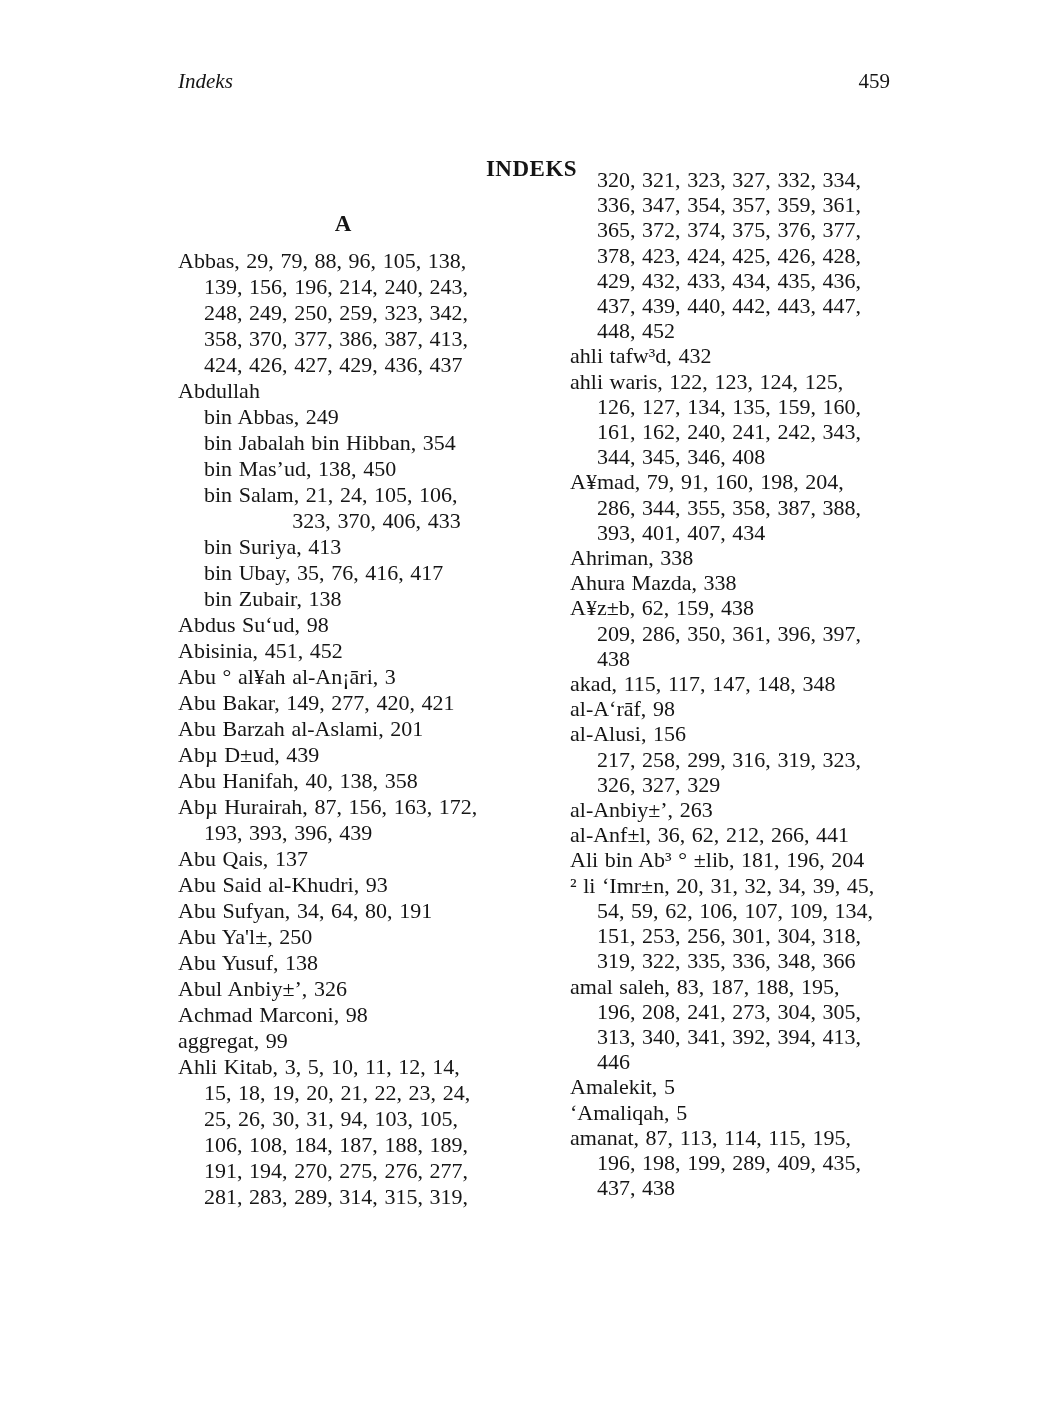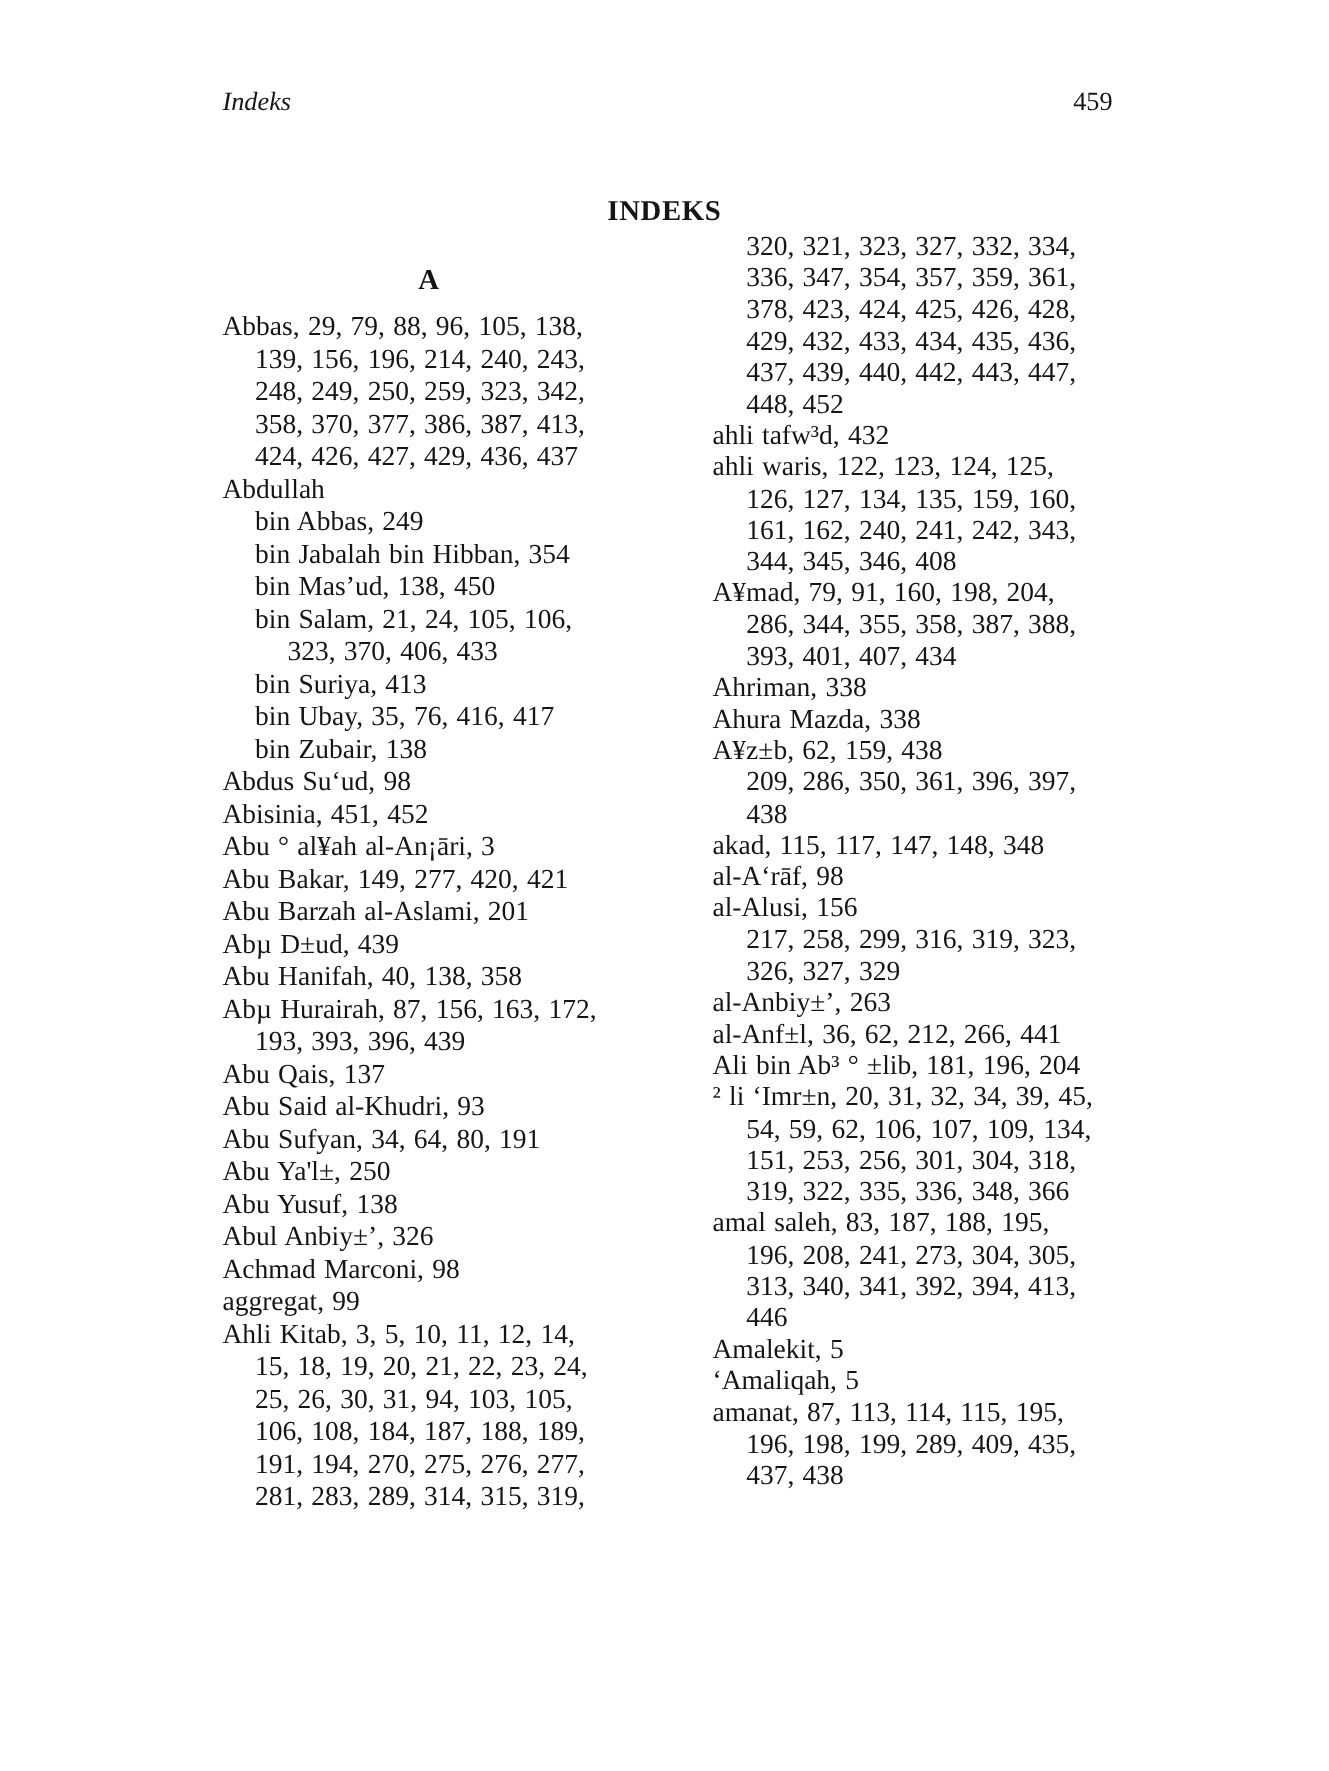--- a/index.html
+++ b/index.html
@@ -15,28 +15,28 @@
     font-size:21px; line-height:26px;
   }
   .running-title { font-style:italic; }
   .page-title {
     position:absolute; top:155px; left:0; width:1063px;
     text-align:center; font-weight:bold; font-size:23px;
     letter-spacing:0.5px; margin:0; line-height:28px;
   }
   .col { position:absolute; }
   .col-left  { left:178px; top:211px; width:345px; font-size:22px; line-height:26px; }
-  .col-right { left:570px; top:184px; width:348px; font-size:22px; line-height:25.2px; }
+  .col-right { left:570px; top:167px; width:348px; font-size:22px; line-height:25.2px; }
   .section-heading {
     font-weight:bold; font-size:23px; text-align:center;
     width:330px; margin:0 0 11px 0; line-height:26px;
   }
   .line { white-space:nowrap; word-spacing:0.05em; }
   .col-left  .i1 { padding-left:26px;font-family:Liberation Serif, serif; }
-  .col-left  .i2 { padding-left:52px; }
+  .col-left  .i2 { padding-left:52px;text-align:center; }
   .col-right .i1 { padding-left:27px; }
   .em { }
 </style>
 </head>
 <body>
 
 <div class="running-header">
   <span class="running-title">Indeks</span>
   <span class="page-number">459</span>
 </div>
@@ -83,20 +83,21 @@
       <div class="line i1">106, 108, 184, 187, 188, 189,</div>
       <div class="line i1">191, 194, 270, 275, 276, 277,</div>
       <div class="line i1">281, 283, 289, 314, 315, 319,</div>
     </div>
 </div>
 
 <div class="col col-right">
   <div class="lines">
       <div class="line i1">320, 321, 323, 327, 332, 334,</div>
       <div class="line i1">336, 347, 354, 357, 359, 361,</div>
+      <div class="line i1">365, 372, 374, 375, 376, 377,</div>
       <div class="line i1">378, 423, 424, 425, 426, 428,</div>
       <div class="line i1">429, 432, 433, 434, 435, 436,</div>
       <div class="line i1">437, 439, 440, 442, 443, 447,</div>
       <div class="line i1">448, 452</div>
       <div class="line i0">ahli tafw³d, 432</div>
       <div class="line i0"><span class="em">ahli waris</span>, 122, 123, 124, 125,</div>
       <div class="line i1">126, 127, 134, 135, 159, 160,</div>
       <div class="line i1">161, 162, 240, 241, 242, 343,</div>
       <div class="line i1">344, 345, 346, 408</div>
       <div class="line i0">A¥mad, 79, 91, 160, 198, 204,</div>

